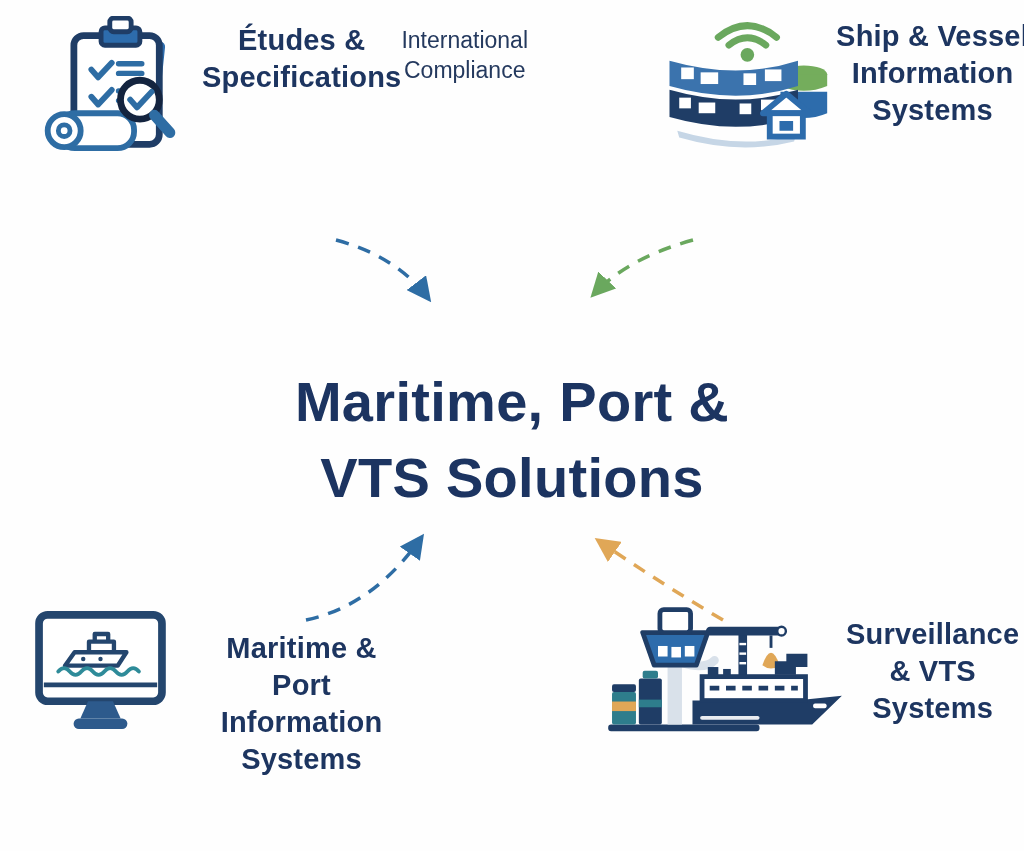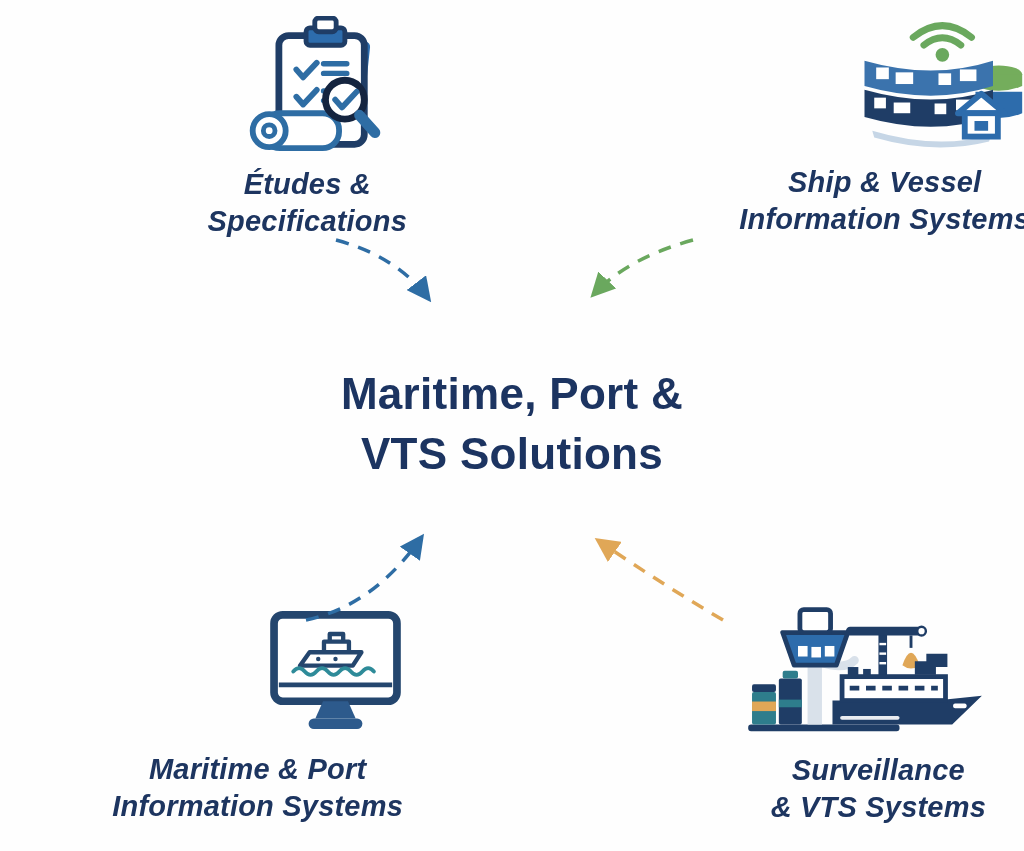--- a/index.html
+++ b/index.html
@@ -4,21 +4,21 @@
 <style>
   html,body{margin:0;padding:0;}
   body{
     width:1024px;height:851px;
     background:#fefefe;
     font-family:"Liberation Sans", sans-serif;
     overflow:hidden;
     position:relative;
   }
   .diagram{position:relative;width:1024px;height:851px;}
-  .node{position:absolute;display:flex;flex-direction:column;align-items:flex-end;text-align:center;font-style:italic;}
+  .node{position:absolute;display:flex;flex-direction:row;align-items:flex-start;text-align:center;}
   .node .icon{line-height:0;}
   .node-label{
     white-space:pre-line;
     color:#1d3560;
     font-weight:700;
     font-size:29px;
     line-height:1.28;
     letter-spacing:0.2px;
   }
   .node-sublabel{
@@ -31,21 +31,21 @@
   }
   .node-sublabel:empty{display:none;}
   .center-title{
     position:absolute;
     left:0;right:0;
     top:364px;
     text-align:center;
     white-space:pre-line;
     color:#1c3461;
     font-weight:700;
-    font-size:44px;
+    font-size:56px;
     line-height:1.36;
     letter-spacing:0.3px;
   }
   .arrow{position:absolute;line-height:0;}
   
   .node-tl{left:37px; top:16px;  width:370px;}
   .node-tr{left:650px;top:12px;  width:380px;}
   .node-bl{left:33px; top:610px; width:370px;}
   .node-br{left:606px;top:600px; width:380px;}
   .node-tl .node-label,.node-tr .node-label{margin-top:6px;}
@@ -75,20 +75,22 @@
         <rect x="22" y="100" width="78" height="36" rx="17" fill="#fff" stroke="#2e6da4" stroke-width="6"></rect>
         <circle cx="28" cy="118" r="17" fill="#fff" stroke="#2e6da4" stroke-width="6"></circle>
         <circle cx="28" cy="118" r="6" fill="#fff" stroke="#2e6da4" stroke-width="5"></circle>
         <circle cx="106" cy="86" r="20" fill="#fff" stroke="#14243f" stroke-width="7"></circle>
         <path d="M96,86 l7,8 l15,-16" stroke="#2e6da4" stroke-width="6" fill="none" stroke-linecap="round" stroke-linejoin="round"></path>
         <line x1="121" y1="102" x2="137" y2="120" stroke="#2e6da4" stroke-width="11" stroke-linecap="round"></line>
       </svg>
     </div>
     <div class="node-label">Études &amp;
 Specifications</div>
+    <div class="node-sublabel">International
+Compliance</div>
   </div>
 
   <div class="node node-tr">
     <div class="icon">
       <svg width="185" height="146" viewBox="0 0 190 150">
         <path d="M28,122 Q95,142 150,126 L148,133 Q92,147 30,129 Z" fill="#c6d6e6"></path>
         <path d="M70,26 Q100,2 130,26" stroke="#6aa85e" stroke-width="7" fill="none" stroke-linecap="round"></path>
         <path d="M81,34 Q100,19 119,34" stroke="#6aa85e" stroke-width="7" fill="none" stroke-linecap="round"></path>
         <circle cx="100" cy="44" r="7" fill="#6aa85e"></circle>
         <ellipse cx="158" cy="64" rx="24" ry="9" fill="#74ad5c"></ellipse>

